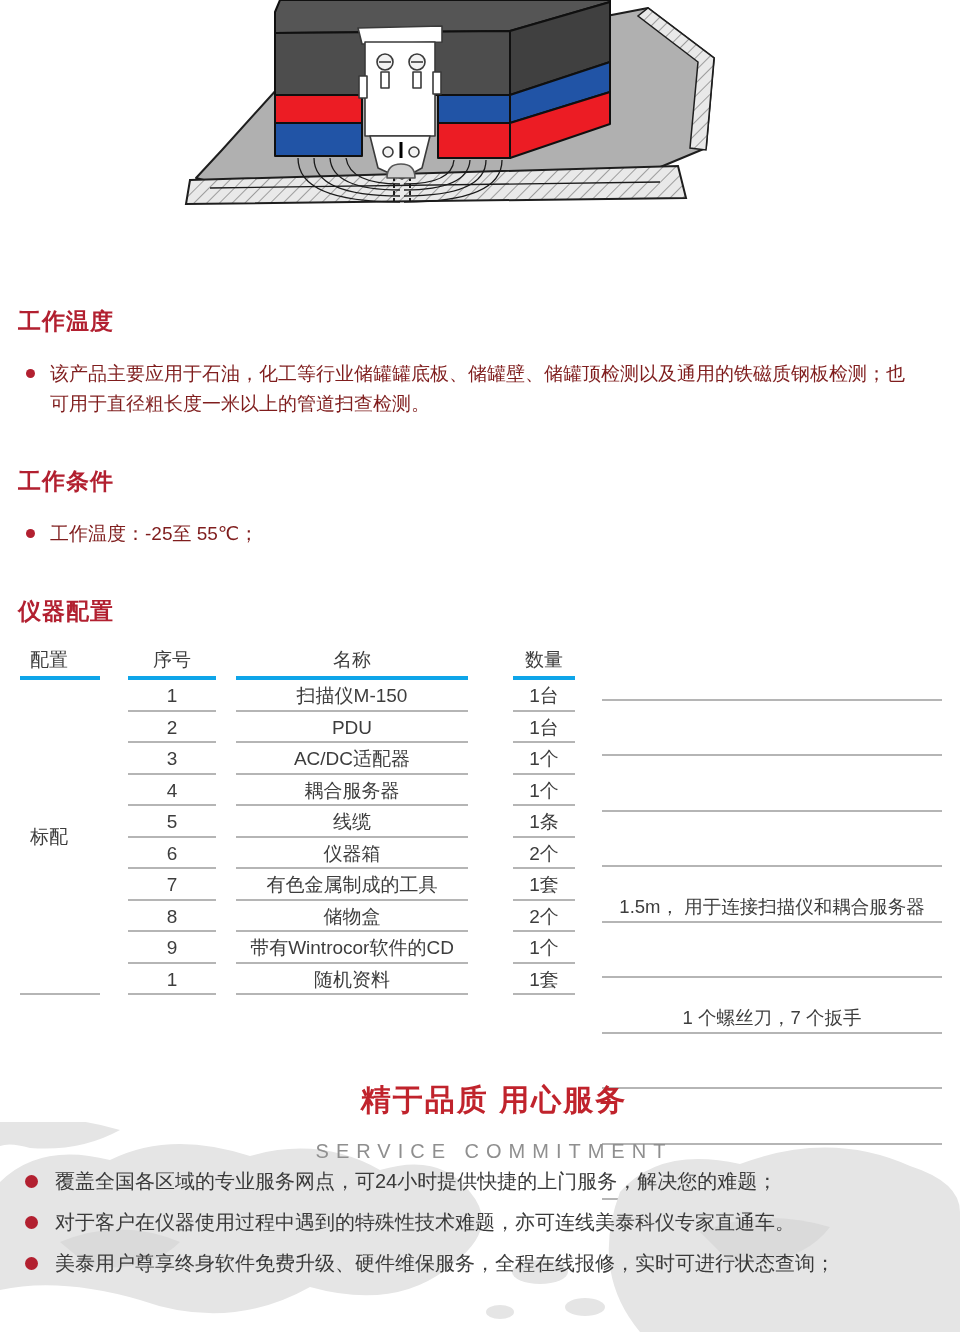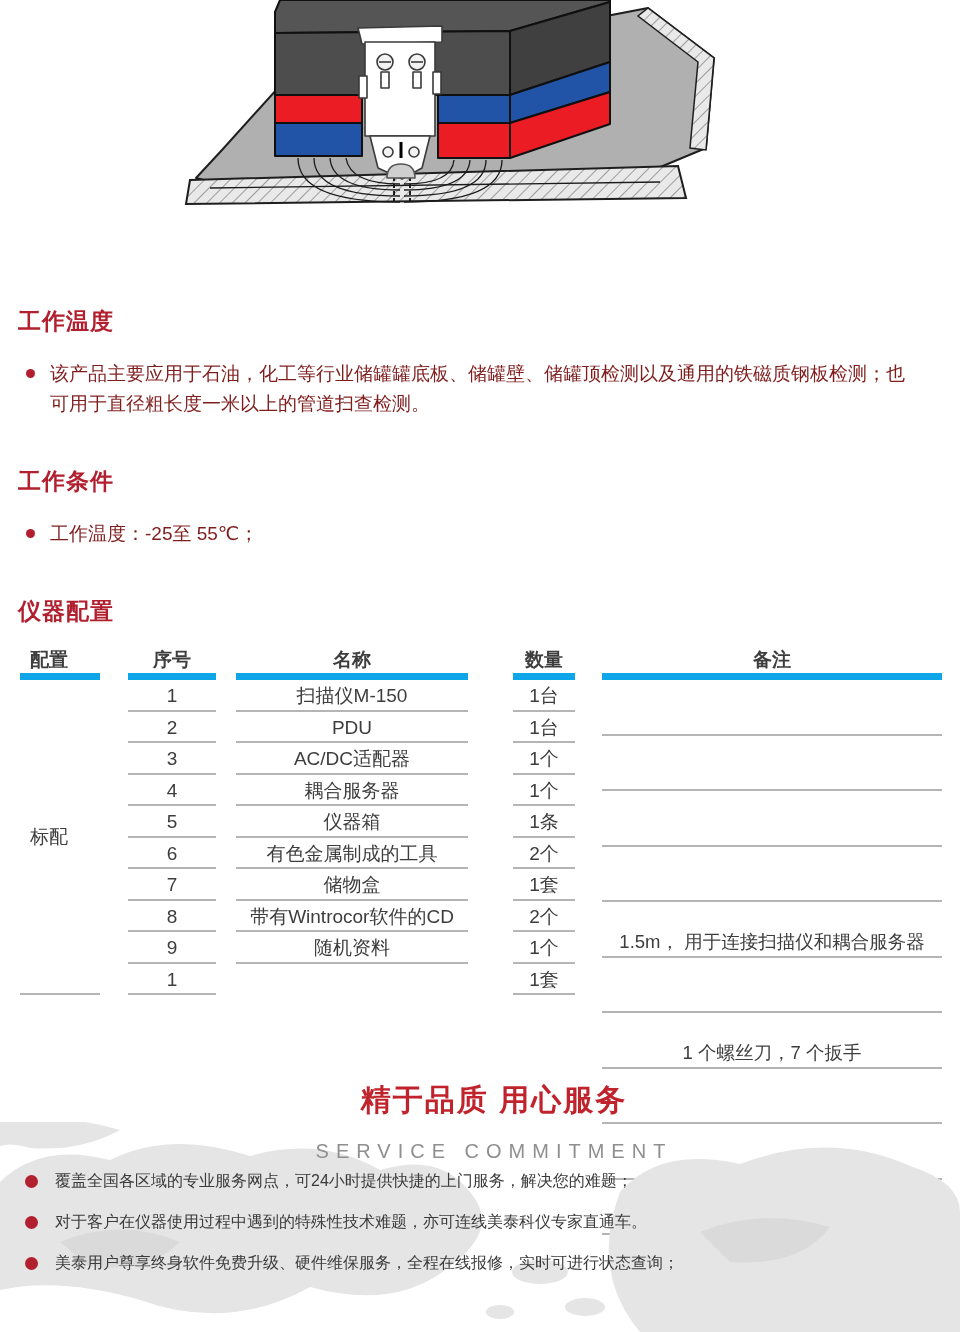--- a/index.html
+++ b/index.html
@@ -26,38 +26,38 @@
 
   
   .config-table { position:absolute; top:645px; left:20px; display:flex; }
   .tcol { display:flex; flex-direction:column; }
   .col-group { width:80px; }
   .col-no    { width:88px;  margin-left:28px; }
   .col-name  { width:232px; margin-left:20px; }
   .col-qty   { width:62px;  margin-left:45px; }
   .col-note  { width:340px; margin-left:27px; }
   .th { height:35px; line-height:30px; text-align:center; font-size:19px; color:#3d3d3d;
-        border-bottom:7px solid #0ea5e9;font-weight:bold; }
+        border-bottom:4px solid #0ea5e9; }
   .col-group .th { text-align:left; padding-left:10px; }
   .td { height:31.5px; line-height:31.5px; text-align:center; font-size:19px; color:#3d3d3d;
         border-bottom:2px solid #b5b5b5; white-space:nowrap; }
   .td.merged { height:315px; display:flex; align-items:center; justify-content:flex-start;
         padding-left:10px; border-bottom:2px solid #b5b5b5; }
   .col-note .td { font-size:18.5px;margin-top:24px; }
 
   
   .slogan-wrap { position:absolute; top:1080px; left:0; width:960px; text-align:center; z-index:2;padding-left:28px; }
   .slogan { color:#c0232c; font-size:30px; font-weight:700; letter-spacing:2px; }
   .slogan-en { margin-top:19px; color:#8f8f8f; font-size:20px; letter-spacing:7px; }
 
   .service-list { position:absolute; top:1168px; left:25px; width:915px; z-index:2; }
   .service-item { display:flex; align-items:flex-start; margin-bottom:15px; }
   .service-item .sdot { width:13px; height:13px; border-radius:50%; background:#b22030;
         margin-top:7px; margin-right:17px; flex:0 0 13px; }
-  .service-item .stext { color:#3a3a3a; font-size:16px; line-height:26px; }
+  .service-item .stext { color:#3a3a3a; font-size:20px; line-height:26px; }
 
   .map-bg { position:absolute; left:0; bottom:0; width:960px; height:210px; z-index:1; }
 </style>
 </head>
 <body>
 
 <div class="page">
 
   <svg class="illustration" viewBox="0 0 580 228">
     <defs>
@@ -161,41 +161,41 @@
         <div class="td">8</div>
         <div class="td">9</div>
         <div class="td">1</div>
       </div>
       <div class="tcol col-name">
         <div class="th">名称</div>
         <div class="td">扫描仪M-150</div>
         <div class="td">PDU</div>
         <div class="td">AC/DC适配器</div>
         <div class="td">耦合服务器</div>
+        <div class="td">线缆</div>
         <div class="td">仪器箱</div>
         <div class="td">有色金属制成的工具</div>
         <div class="td">储物盒</div>
         <div class="td">带有Wintrocor软件的CD</div>
         <div class="td">随机资料</div>
       </div>
       <div class="tcol col-qty">
         <div class="th">数量</div>
         <div class="td">1台</div>
         <div class="td">1台</div>
         <div class="td">1个</div>
         <div class="td">1个</div>
         <div class="td">1条</div>
         <div class="td">2个</div>
         <div class="td">1套</div>
         <div class="td">2个</div>
         <div class="td">1个</div>
         <div class="td">1套</div>
       </div>
       <div class="tcol col-note">
-        <div class="th">备注</div>
         <div class="td"></div>
         <div class="td"></div>
         <div class="td"></div>
         <div class="td"></div>
         <div class="td">1.5m， 用于连接扫描仪和耦合服务器</div>
         <div class="td"></div>
         <div class="td">1 个螺丝刀，7 个扳手</div>
         <div class="td"></div>
         <div class="td"></div>
         <div class="td"></div>

